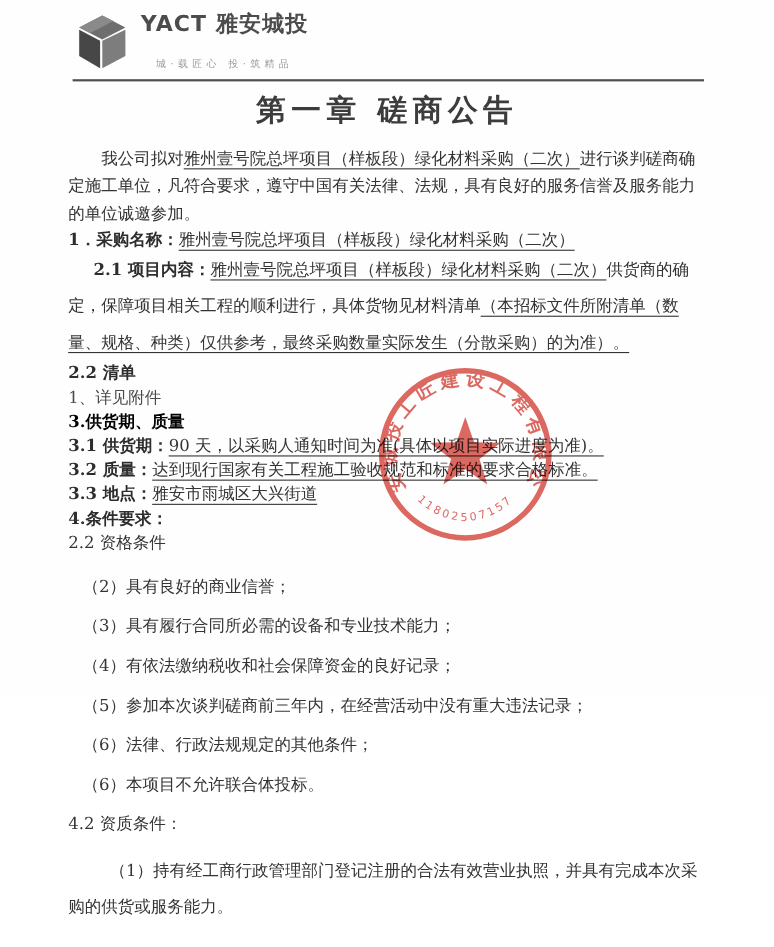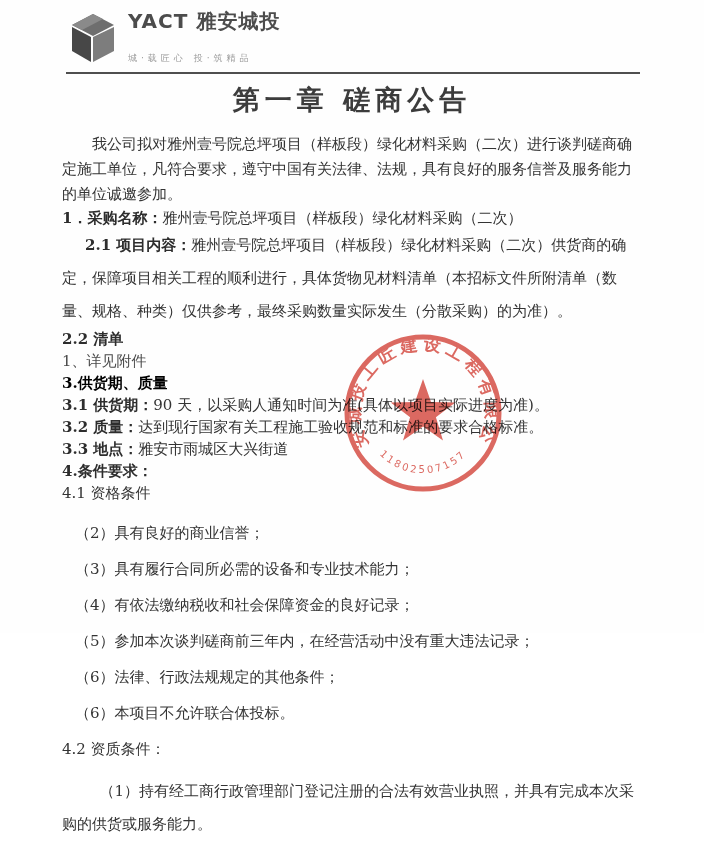--- a/index.html
+++ b/index.html
@@ -18,34 +18,34 @@
   .logo-row{display:flex;align-items:center;gap:12px;}
   .cube-wrap{width:46px;height:48px;flex:0 0 auto;}
   .brand-text{display:flex;flex-direction:column;}
   .brand-line{
     font-family:"DejaVu Sans","Liberation Sans",sans-serif;
     font-weight:bold;font-size:20px;color:#4c4c4c;letter-spacing:1px;
     display:flex;gap:8px;align-items:baseline;
   }
   .tagline{
     font-family:"DejaVu Sans","Liberation Sans",sans-serif;
-    font-size:9px;color:#9b9b9b;letter-spacing:4px;margin-top:17px;
+    font-size:9px;color:#9b9b9b;letter-spacing:4px;margin-top:17px;text-align:center;
   }
   .header-rule{margin:7px 0 0 -4px;width:574px;height:2px;background:#4f4f4f;}
 
   
   .doc-title{
     text-align:center;font-size:27px;font-weight:bold;
     letter-spacing:5px;color:#3c3c3c;margin-top:8px;
   }
 
   
   .content{padding:14px 62px 0 62px;font-size:15px;line-height:22px;color:#343434;}
   .content p{margin:0;}
-  .u{text-decoration-thickness:1px;text-underline-offset:4px;}
+  .u{text-decoration:underline;text-decoration-thickness:1px;text-underline-offset:4px;}
   b{color:#2d2d2d;}
 
   .intro{line-height:25px;text-indent:2em;margin-top:14px;}
   .b-item1{margin:15px 0 0 28px;}
   .b-21{margin-top:14px;line-height:33px;text-indent:23px;}
   .b-22{margin:6px 0 0 31px;font-weight:bold;color:#2d2d2d;}
   .b-note{margin:13px 0 0 35px;color:#4a4a4a;}
   .h3{margin:14px 0 0 21px;font-weight:bold;color:#000000;}
   .b-31{margin:15px 0 0 43px;}
   .b-32{margin:13px 0 0 43px;}
@@ -110,21 +110,21 @@
 
     <p class="b-22">2.2 清单</p>
     <p class="b-note">1、详见附件</p>
 
     <p class="h3">3.供货期、质量</p>
     <p class="b-31"><b>3.1 供货期：</b><span class="u">90 天，以采购人通知时间为准(具体以项目实际进度为准)。</span></p>
     <p class="b-32"><b>3.2 质量：</b><span class="u">达到现行国家有关工程施工验收规范和标准的要求合格标准。</span></p>
     <p class="b-33"><b>3.3 地点：</b><span class="u">雅安市雨城区大兴街道</span></p>
 
     <p class="h4">4.条件要求：</p>
-    <p class="h41">4.1 资格条件</p>
+    <p class="h41">2.2 资格条件</p>
 
     <div class="qual">
       <p>（2）具有良好的商业信誉；</p>
       <p>（3）具有履行合同所必需的设备和专业技术能力；</p>
       <p>（4）有依法缴纳税收和社会保障资金的良好记录；</p>
       <p>（5）参加本次谈判磋商前三年内，在经营活动中没有重大违法记录；</p>
       <p>（6）法律、行政法规规定的其他条件；</p>
       <p>（6）本项目不允许联合体投标。</p>
     </div>
 

